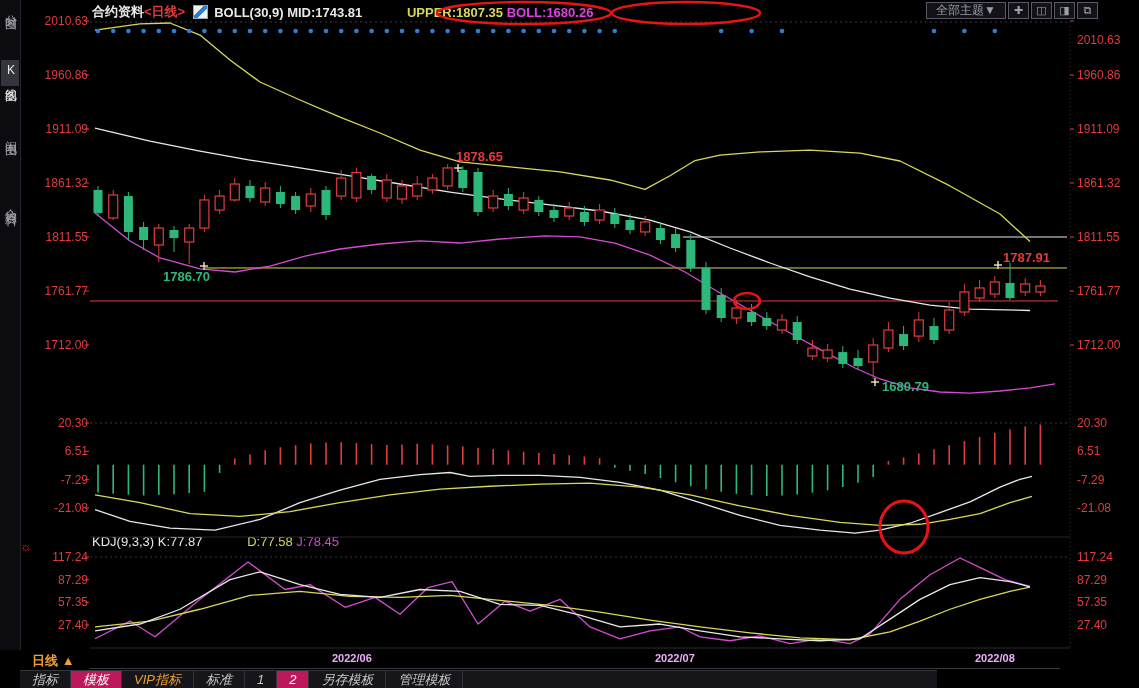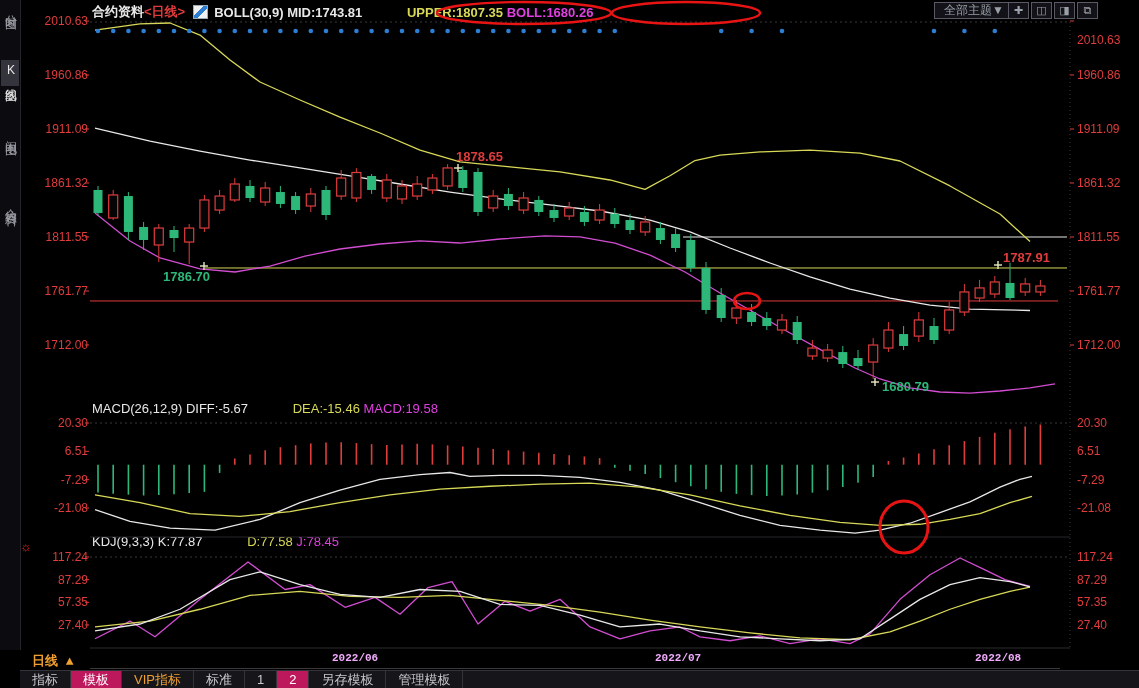--- a/index.html
+++ b/index.html
@@ -11,32 +11,32 @@
   .side-tab{position:absolute;left:1px;width:18px;writing-mode:vertical-rl;text-orientation:upright;
             color:#9a9aa2;font-size:12px;letter-spacing:2px;padding:3px 0;text-align:center;cursor:pointer;}
   .side-tab.active{background:#34343c;color:#e8e8e8;}
   
   .hdr{position:absolute;left:92px;top:3px;font-size:13px;font-weight:bold;z-index:2;white-space:nowrap;}
   .hdr span{vertical-align:middle;}
   .t-white{color:#e8e8e8;} .t-red{color:#e03c3c;text-align:right;} .t-yellow{color:#d8d858;margin-left:41px;} .t-magenta{color:#e040e0;}
   .chart-ico{display:inline-block;width:13px;height:12px;margin:0 6px 0 8px;background:
      linear-gradient(135deg,#f0f0f0 38%,#2d7fd3 40%,#2d7fd3 62%,#f0f0f0 64%);border:1px solid #9ab;}
   .theme-btn{position:absolute;left:926px;top:2px;width:78px;height:15px;border:1px solid #5a5a66;
-     color:#9aa0a8;font-size:12px;text-align:center;line-height:15px;z-index:2;cursor:pointer;background:#121218;margin-left:8px;}
+     color:#9aa0a8;font-size:12px;text-align:center;line-height:15px;z-index:2;cursor:pointer;background:#121218;}
   .hdr-ico{position:absolute;top:2px;width:19px;height:15px;border:1px solid #5a5a66;color:#9aa0a8;
      font-size:11px;text-align:center;line-height:15px;z-index:2;cursor:pointer;background:#121218;}
   
   .ind-hdr{position:absolute;left:92px;font-size:13px;z-index:2;white-space:nowrap;}
   .sun{position:absolute;left:20px;top:539px;color:#e82222;font-size:13px;z-index:2;}
   
-  .date-row{position:absolute;left:0;top:650px;width:1139px;height:32px;z-index:3;font-family:Liberation Mono, monospace;}
+  .date-row{position:absolute;left:0;top:650px;width:1139px;height:32px;z-index:3;}
   .period{position:absolute;left:32px;top:2px;color:#f0a030;font-weight:bold;font-size:13px;cursor:pointer;}
   .xlab{position:absolute;top:2px;color:#f0abfc;font-weight:bold;font-size:11px;}
-  .toolbar{position:absolute;left:20px;top:670px;width:1119px;height:18px;background:#16161a;
-     border-top:1px solid #34343a;display:flex;z-index:3;}
+  .toolbar{position:absolute;left:20px;top:670px;width:917px;height:18px;background:#16161a;
+     border-top:1px solid #34343a;display:flex;z-index:3;font-style:italic;}
   .tb-item{padding:0 12px;color:#c8c8cc;font-size:13px;line-height:18px;border-right:1px solid #34343a;cursor:pointer;white-space:nowrap;}
   .tb-item.active{background:#be185d;color:#fff;}
   .tb-item.vip{color:#f0a030;}
   svg#chart-svg{position:absolute;left:0;top:0;z-index:4;pointer-events:none;}
 </style>
 </head>
 <body>
 
 <div id="app">
 
@@ -51,25 +51,20 @@
     <span class="t-white">合约资料</span><span class="t-red">&lt;日线&gt;</span><span class="chart-ico"></span><span class="t-white">BOLL(30,9) MID:1743.81</span>
     <span class="t-yellow">UPPER:1807.35</span>
     <span class="t-magenta">BOLL:1680.26</span>
   </div>
   <div class="theme-btn">全部主题▼</div>
   <div class="hdr-ico" style="left:1008px">✚</div>
   <div class="hdr-ico" style="left:1031px">◫</div>
   <div class="hdr-ico" style="left:1054px">◨</div>
   <div class="hdr-ico" style="left:1077px">⧉</div>
 
-  <div class="ind-hdr" style="top:401px">
-    <span class="t-white">MACD(26,12,9) DIFF:-5.67</span>
-    <span class="t-yellow">DEA:-15.46</span>
-    <span class="t-magenta">MACD:19.58</span>
-  </div>
   <div class="ind-hdr" style="top:534px">
     <span class="t-white">KDJ(9,3,3) K:77.87</span>
     <span class="t-yellow">D:77.58</span>
     <span class="t-magenta">J:78.45</span>
   </div>
   <div class="sun">☼</div>
 
   <div class="date-row">
     <div class="period">
       <span>日线</span>

